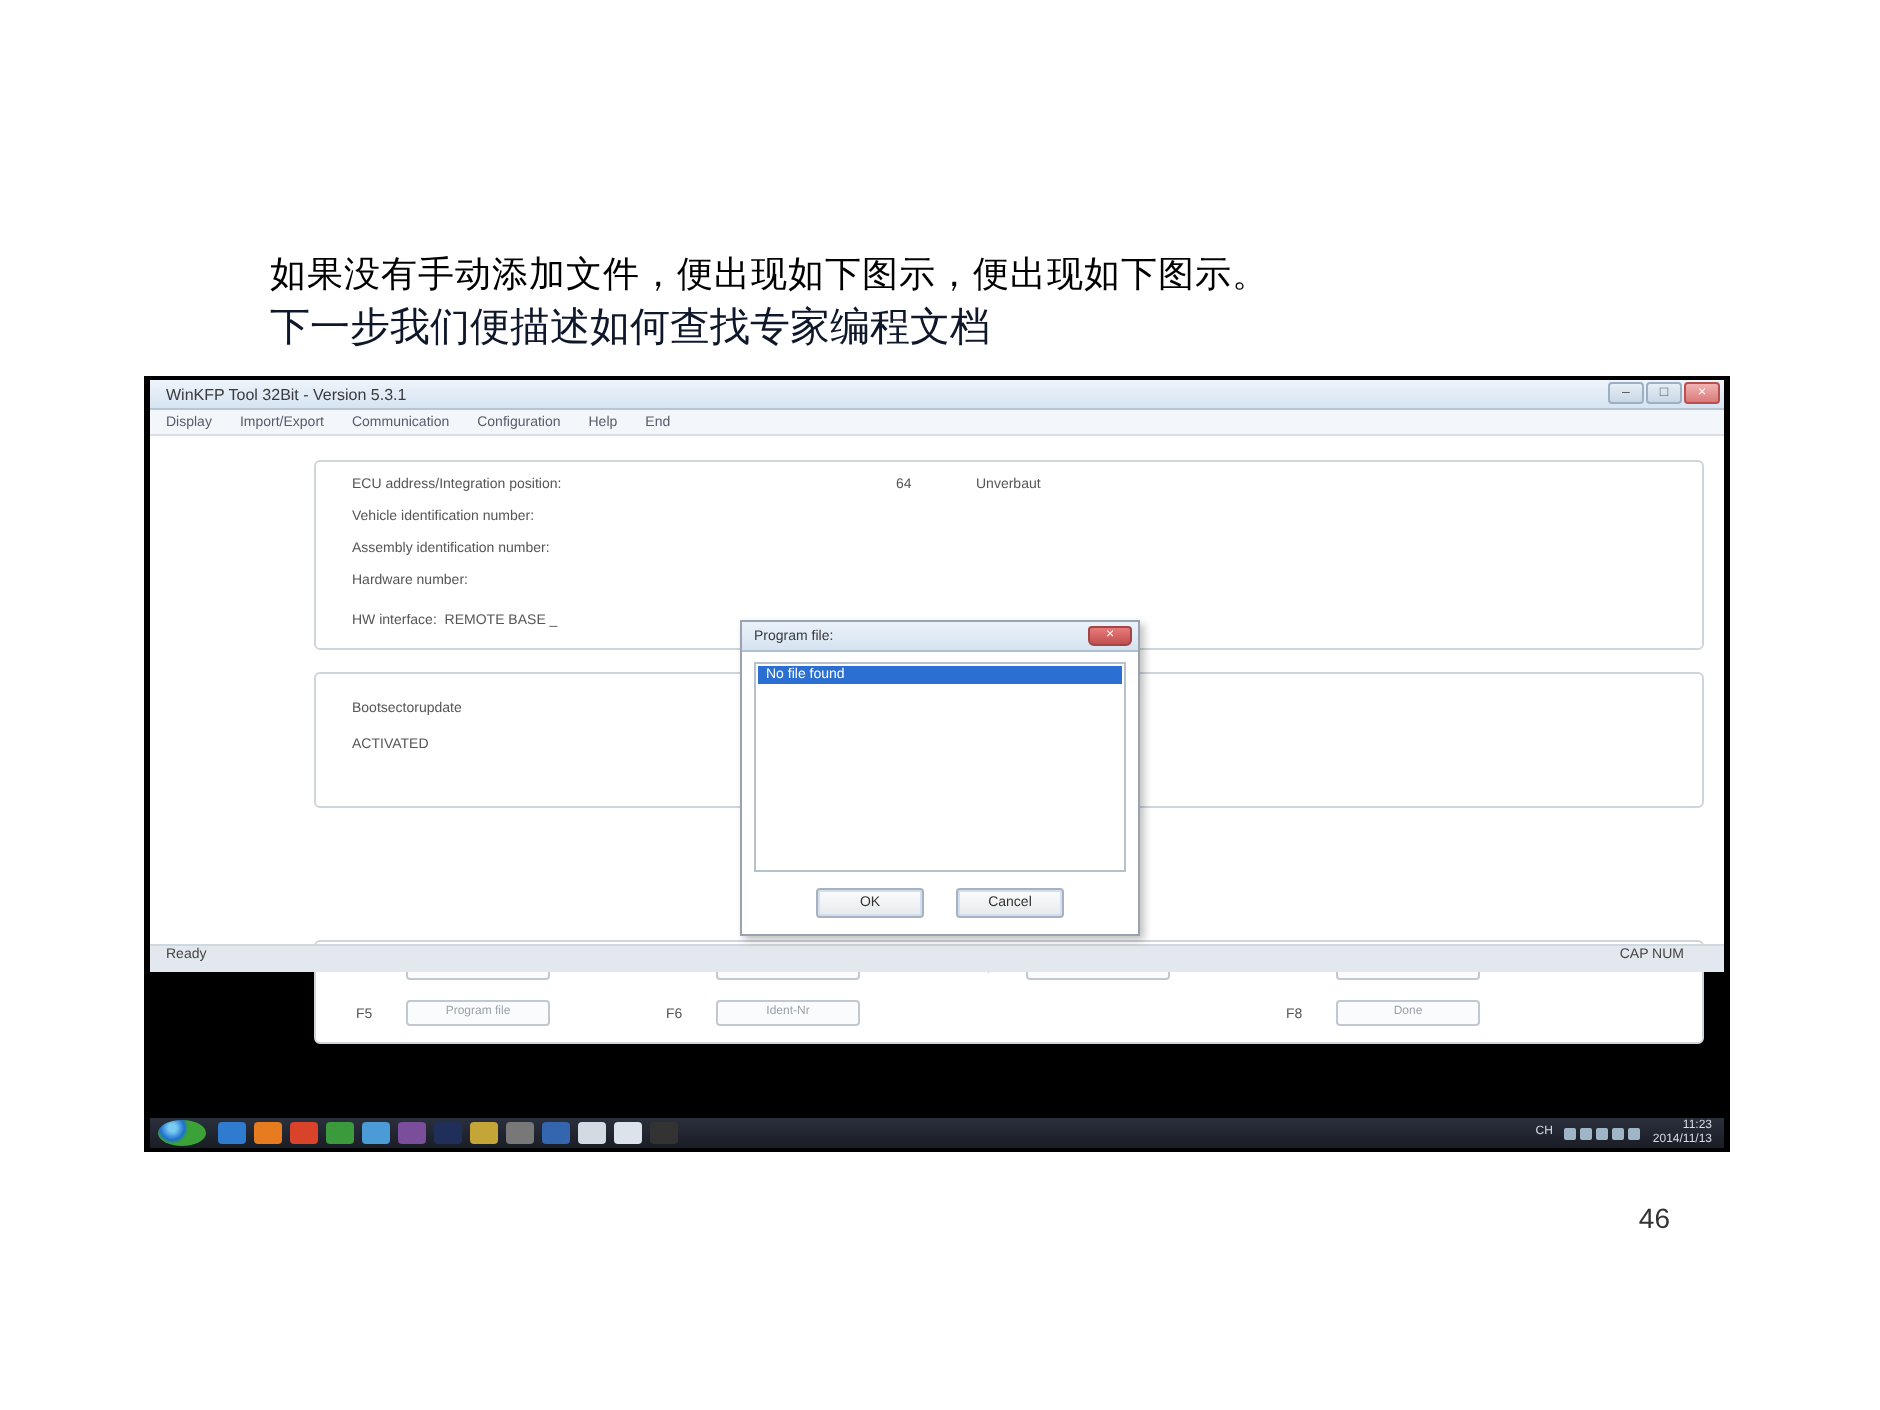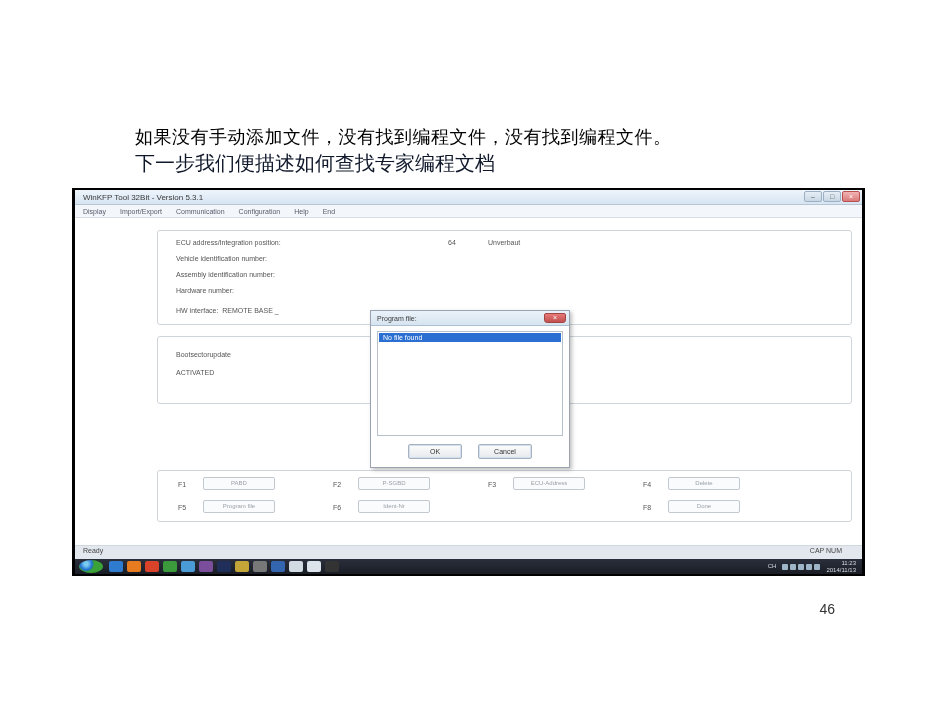--- a/index.html
+++ b/index.html
@@ -4,21 +4,21 @@
 <style>
   * { margin:0; padding:0; box-sizing:border-box; font-family:"Microsoft YaHei", Tahoma, Arial, sans-serif; }
   html,body { width:940px; height:705px; background:#fff; overflow:hidden; }
   .page { width:940px; height:705px; position:relative; background:#fff; }
   .caption { position:absolute; left:135px; top:125px; font-size:18px; color:#000; letter-spacing:0.5px; }
   .caption2 { position:absolute; left:135px; top:150px; font-size:20px; color:#0f172a; }
   .page-num { position:absolute; right:105px; bottom:88px; font-size:14px; color:#333; }
 
   
   .screen { position:absolute; left:72px; top:188px; width:793px; height:388px; background:#000; }
-  .desktop { position:absolute; left:3px; top:2px; right:3px; height:369px; background:#ef4444; }
+  .desktop { position:absolute; left:3px; top:2px; right:3px; height:296px; background:#ef4444; }
 
   
   .appwin { position:absolute; left:0; top:0; right:0; bottom:0; background:#fff; }
   .titlebar { height:15px; background:linear-gradient(#eef4fb,#d6e4f2); border-bottom:1px solid #b8c6d4; padding-left:8px; display:flex; align-items:center; position:relative; }
   .titlebar .tt { font-size:8px; color:#3a3a3a; }
   .titlebar .winbtns { position:absolute; right:2px; top:1px; display:flex; gap:1px; }
   .titlebar .winbtn { width:18px; height:11px; background:linear-gradient(#e6eef6,#c9d7e5); border:1px solid #9dafc3; border-radius:2px; font-size:7px; color:#555; text-align:center; line-height:9px; }
   .titlebar .winbtn.close { background:linear-gradient(#f2b3b3,#d97a7a); border-color:#b85050; color:#fff; }
   .menubar { height:13px; background:#f3f7fb; border-bottom:1px solid #d8dee4; display:flex; gap:14px; padding-left:8px; align-items:center; }
   .menubar span { font-size:7px; color:#5a5a6a; }
@@ -59,21 +59,21 @@
   .c13{background:#333;}
   .tray { margin-left:auto; display:flex; align-items:center; gap:6px; padding-right:6px; }
   .tray .t { font-size:6px; color:#d6dde4; line-height:7px; text-align:right; }
   .tray .mini { display:flex; gap:2px; }
   .tray .mini i { width:6px; height:6px; background:#9fb6c9; display:block; border-radius:1px; }
 </style>
 </head>
 <body>
 
 <div class="page">
-  <div class="caption">如果没有手动添加文件，没有找到编程文件，没有找到编程文件。</div>
+  <div class="caption">如果没有手动添加文件，便出现如下图示，便出现如下图示。</div>
   <div class="caption2">下一步我们便描述如何查找专家编程文档</div>
   <div class="page-num">46</div>
 
   <div class="screen">
     <div class="desktop">
 
       <div class="appwin">
 
         <div class="titlebar">
           <span class="tt">WinKFP Tool 32Bit - Version 5.3.1</span>

